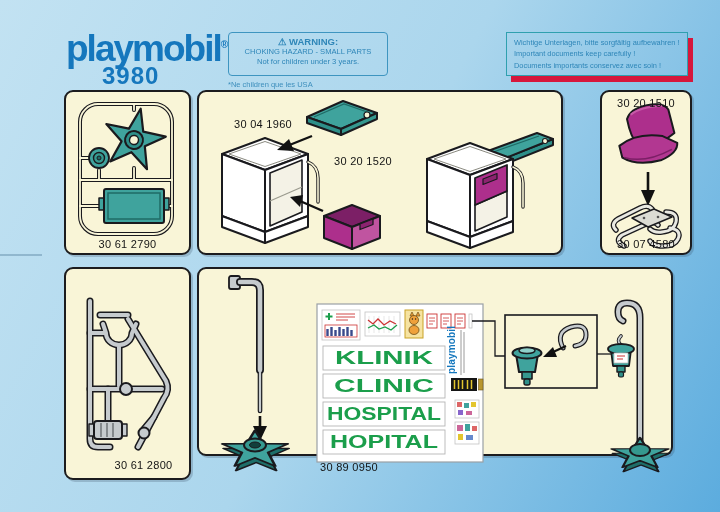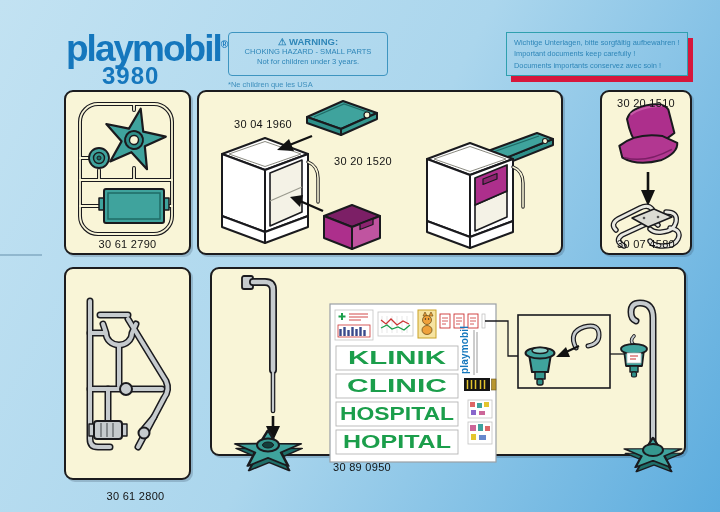--- a/index.html
+++ b/index.html
@@ -35,21 +35,21 @@
     padding:4px 7px;white-space:nowrap;
   }
   .panel{
     position:absolute;background:#F9F5D7;border:2px solid #1c1c1e;border-radius:9px;
     box-shadow:2px 2px 0 rgba(40,60,80,.22);box-sizing:border-box;
   }
   #panel-teal-sprue {left:64px; top:90px; width:127px;height:165px;}
   #panel-cabinet    {left:197px;top:90px; width:366px;height:165px;}
   #panel-stool      {left:581px;top:90px; width:92px; height:165px;margin-left:19px;}
   #panel-gray-sprue {left:64px; top:267px;width:127px;height:213px;}
-  #panel-stickers   {left:197px;top:267px;width:476px;height:189px;margin-left:13px;}
+  #panel-stickers   {left:197px;top:267px;width:476px;height:189px;}
   .pn{
     position:absolute;font-size:11px;color:#141414;text-align:center;
     letter-spacing:.3px;z-index:2;
   }
   .panel svg{position:absolute;z-index:1;}
   .regmark{position:absolute;left:0;top:254px;width:42px;height:2px;background:#7FA6BF;opacity:.7;}
   .t1{fill:none;stroke:#1a1a1e;stroke-linecap:round;stroke-linejoin:round;}
   .t2{fill:none;stroke:#C6CBCE;stroke-linecap:round;stroke-linejoin:round;}
   .t2c{fill:none;stroke:#F9F5D7;stroke-linecap:round;stroke-linejoin:round;}
   .t2w{fill:none;stroke:#E9E9E2;stroke-linecap:round;stroke-linejoin:round;}
@@ -225,21 +225,21 @@
         <path d="M62,48 L100,110 Q104,119 98,127 L72,176" class="t2" stroke-width="4"></path>
         <path d="M42,150 V118 M78,158 l10,-12" class="t2" stroke-width="4"></path>
         <circle cx="60" cy="118" r="6" fill="#C6CBCE" class="outl" stroke-width="2"></circle>
         <rect x="23" y="153" width="5" height="12" fill="#C6CBCE" class="outl" stroke-width="1.4"></rect>
         <rect x="56" y="153" width="5" height="12" fill="#C6CBCE" class="outl" stroke-width="1.4"></rect>
         <rect x="28" y="150" width="28" height="18" rx="3" fill="#C6CBCE" class="outl" stroke-width="2"></rect>
         <path d="M35,152 v14 M41,152 v14 M47,152 v14" stroke="#5a5f63" stroke-width="1.2"></path>
         <circle cx="78" cy="162" r="5.5" fill="#C6CBCE" class="outl" stroke-width="2"></circle>
       </g>
     </svg>
-    <div class="pn" style="left:8px;top:190px;width:100%;margin-top:31px;">30 61 2800</div>
+    <div class="pn" style="left:16px;top:190px;width:100%;">30 61 2800</div>
   </div>
 
   <div class="panel" id="panel-stickers">
     <svg width="472" height="207" style="left:0;top:1px;" viewBox="0 0 472 207">
       <defs>
         <g id="star5">
             <polygon points="0,-30 7.1,-9.7 28.5,-9.3 11.4,3.7 17.6,24.3 0,12 -17.6,24.3 -11.4,3.7 -28.5,-9.3 -7.1,-9.7"></polygon>
           </g>
       </defs>
 

